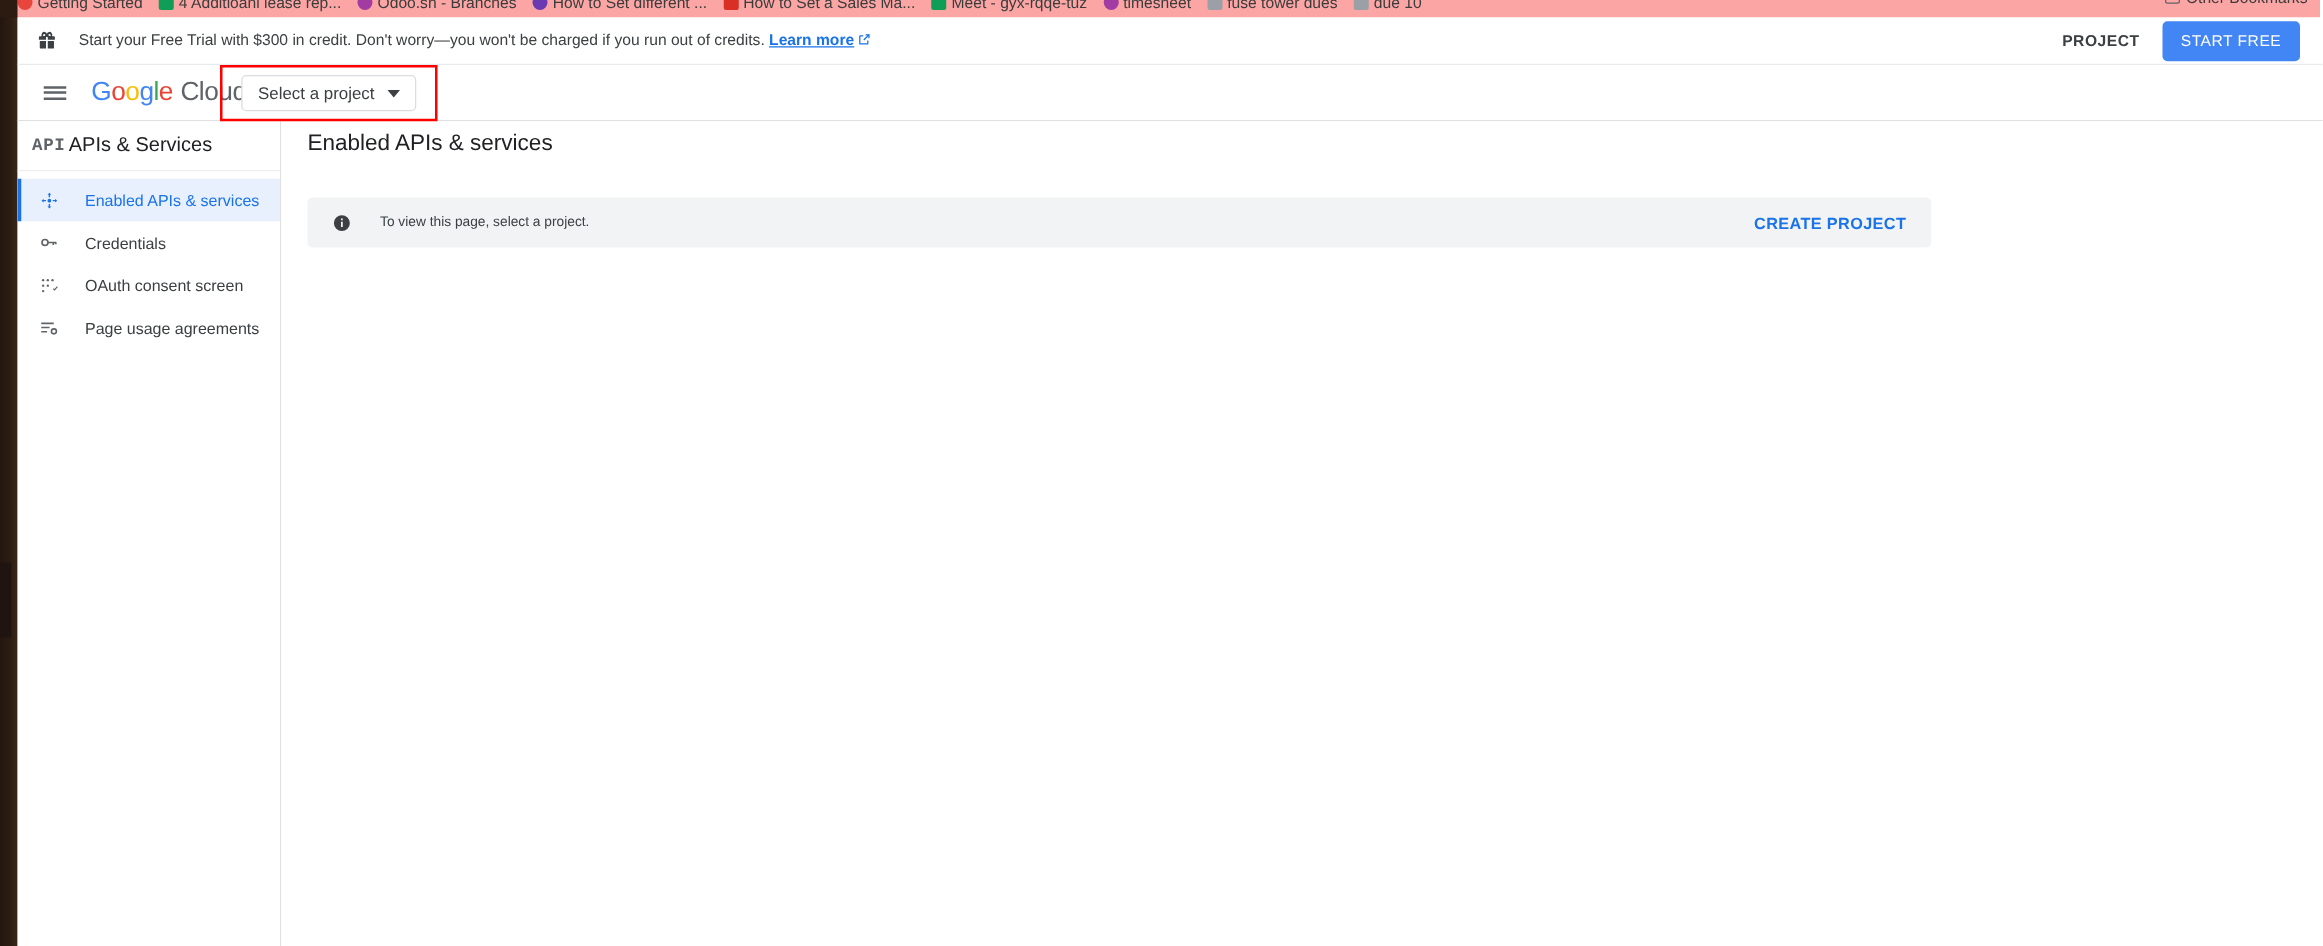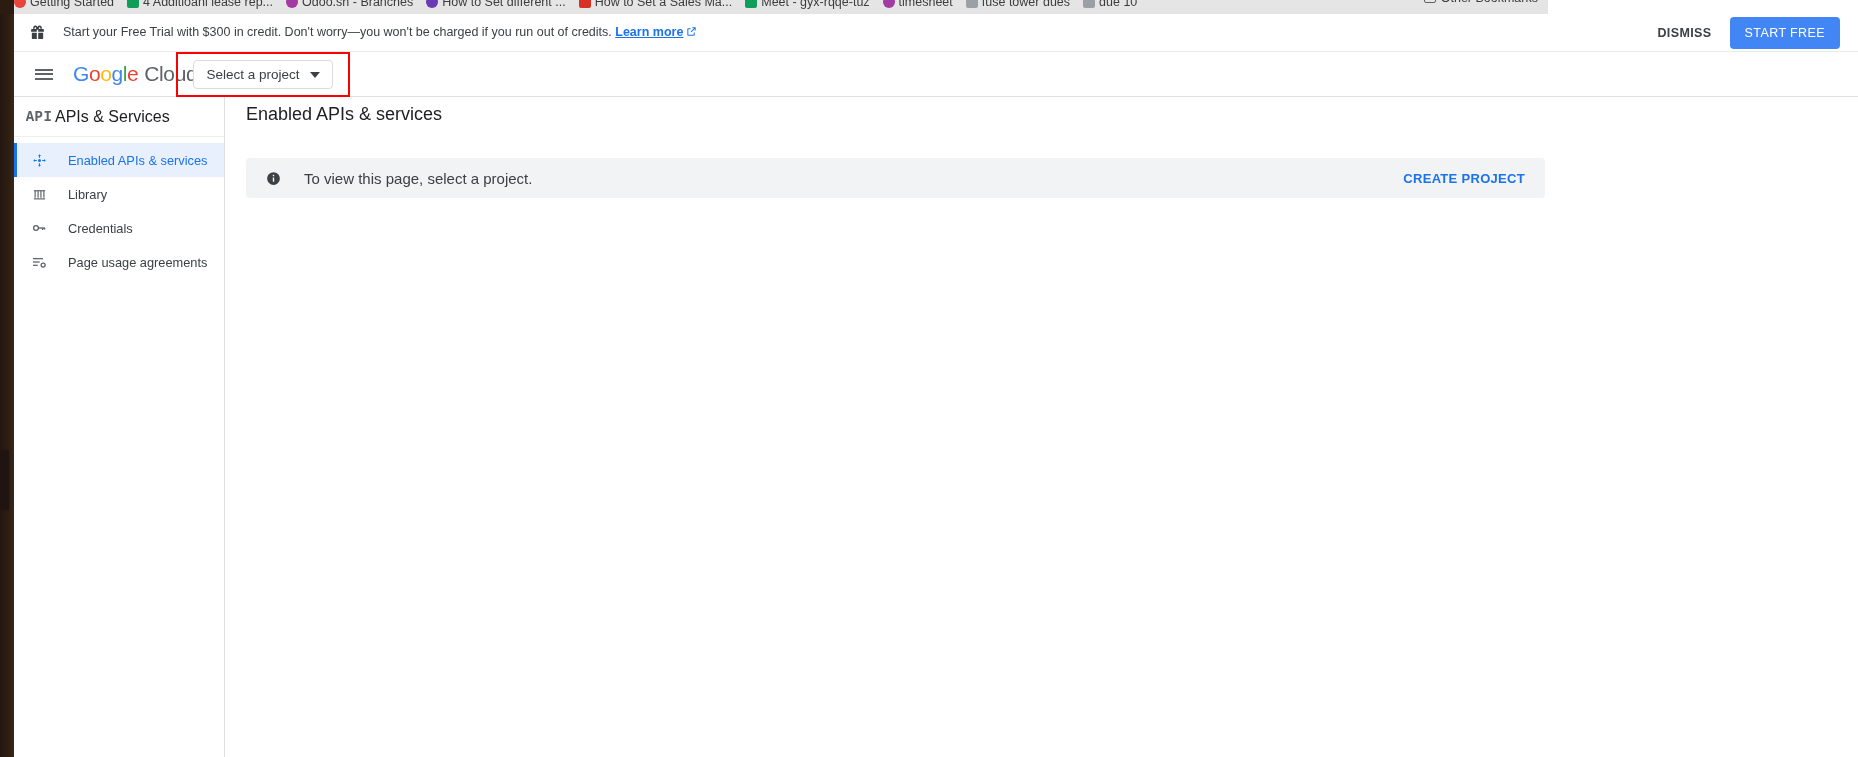--- a/index.html
+++ b/index.html
@@ -7,22 +7,22 @@
     margin: 0; padding: 0;
     width: 1858px; height: 757px;
     background: #ffffff;
     font-family: "Liberation Sans", sans-serif;
     overflow: hidden;
   }
 
   
   #browser-chrome {
     position: absolute; top: 0; left: 0;
-    width: 1548px; height: 14px;
-    background: #e5e5e5;
+    width: 1856px; height: 14px;
+    background: #fca5a5;
     overflow: hidden;
     text-align: right;
   }
   #bookmarks-bar {
     position: absolute; top: -9px; left: 14px;
     height: 22px;
     display: flex; align-items: center; gap: 13px;
     white-space: nowrap;
   }
   .bookmark {
@@ -224,21 +224,21 @@
     position: absolute; left: 21px; top: 7px;
     font-size: 18px; color: #202124;
   }
   #info-card {
     position: absolute; left: 21px; top: 61px;
     width: 1299px; height: 40px;
     background: #f1f3f4; border-radius: 4px;
     display: flex; align-items: center;
   }
   #info-icon { margin-left: 19px; display: flex; align-items: center; }
-  #info-text { margin-left: 22px; font-size: 15px; color: #3c4043; }
+  #info-text { margin-left: 22px; font-size: 11px; color: #3c4043; }
   #create-project-button {
     margin-left: auto; margin-right: 16px;
     font-size: 13px; font-weight: bold; color: #1a73e8;
     letter-spacing: .3px; background: none; border: none; cursor: pointer;
     padding: 6px 4px;
   }
 
   
   #scroll-nub {
     position: absolute; left: 0; top: 450px;
@@ -305,21 +305,21 @@
   </span>
   <span id="trial-text">
     <span>Start your Free Trial with $300 in credit. Don't worry—you won't be charged if you run out of credits.</span>
     <a id="trial-link">Learn more</a><span id="ext-link-icon"><svg width="11" height="11" viewBox="0 0 24 24" fill="none" stroke="#1a73e8" stroke-width="2.2">
           <path d="M14 4h6v6"></path>
           <path d="M20 4l-9 9"></path>
           <path d="M18 14v5a1 1 0 0 1-1 1H5a1 1 0 0 1-1-1V7a1 1 0 0 1 1-1h5"></path>
         </svg></span>
   </span>
   <div id="banner-actions">
-    <button id="dismiss-button">DISMISS</button>
+    <button id="dismiss-button">PROJECT</button>
     <button id="start-free-button">START FREE</button>
   </div>
 </div>
 
 <div id="app-bar">
   <button id="hamburger-button">
     <span>
       <span class="hb-line"></span>
       <span class="hb-line"></span>
       <span class="hb-line"></span>
@@ -397,46 +397,47 @@
     <div class="sidebar-item active">
       <span class="si-icon">
         <svg width="15" height="15" viewBox="0 0 24 24" fill="currentColor">
           <path d="M12 2l2.4 2.6h-1.5v3.1h-1.8V4.6H9.6L12 2zm0 20l-2.4-2.6h1.5v-3.1h1.8v3.1h1.5L12 22zM2 12l2.6-2.4v1.5h3.1v1.8H4.6v1.5L2 12zm20 0l-2.6 2.4v-1.5h-3.1v-1.8h3.1V9.6L22 12z"></path>
           <circle cx="12" cy="12" r="2.4"></circle>
         </svg>
       </span>
       <span class="si-label">Enabled APIs &amp; services</span>
     </div>
 
-    <div class="sidebar-item">
-      <span class="si-icon">
-        <svg width="15" height="15" viewBox="0 0 24 24" fill="none" stroke="currentColor" stroke-width="1.9">
-          <path d="M3 6h18"></path>
-            <path d="M5 6v11"></path>
-            <path d="M9.7 6v11"></path>
-            <path d="M14.3 6v11"></path>
-            <path d="M19 6v11"></path>
-            <path d="M3 19h18"></path>
-        </svg>
-      </span>
-      <span class="si-label">Library</span>
-    </div>
 
     <div class="sidebar-item">
       <span class="si-icon">
         <svg width="16" height="16" viewBox="0 0 24 24" fill="none" stroke="currentColor" stroke-width="2">
           <circle cx="7.5" cy="12" r="3.6"></circle>
             <path d="M11.1 12H21"></path>
             <path d="M17.5 12v3"></path>
             <path d="M20.5 12v2.2"></path>
         </svg>
       </span>
       <span class="si-label">Credentials</span>
     </div>
 
+    <div class="sidebar-item">
+      <span class="si-icon">
+        <svg width="15" height="15" viewBox="0 0 24 24" fill="currentColor">
+          <circle cx="4" cy="5" r="1.5"></circle>
+            <circle cx="4" cy="12" r="1.5"></circle>
+            <circle cx="4" cy="19" r="1.5"></circle>
+          <circle cx="10" cy="5" r="1.5"></circle>
+            <circle cx="10" cy="12" r="1.5"></circle>
+          <path d="M16.5 16.5l2.2 2.2 4.1-4.8-1.2-1-3 3.5-1.1-1.1z"></path>
+          <circle cx="16" cy="5" r="1.5"></circle>
+        </svg>
+      </span>
+      <span class="si-label">OAuth consent screen</span>
+    </div>
 
     <div class="sidebar-item">
       <span class="si-icon">
         <svg width="16" height="16" viewBox="0 0 24 24" fill="none" stroke="currentColor" stroke-width="1.9">
           <path d="M3 7h15"></path>
             <path d="M3 12h10"></path>
             <path d="M3 17h7"></path>
           <circle cx="18.2" cy="16.6" r="3"></circle>
         </svg>
       </span>

